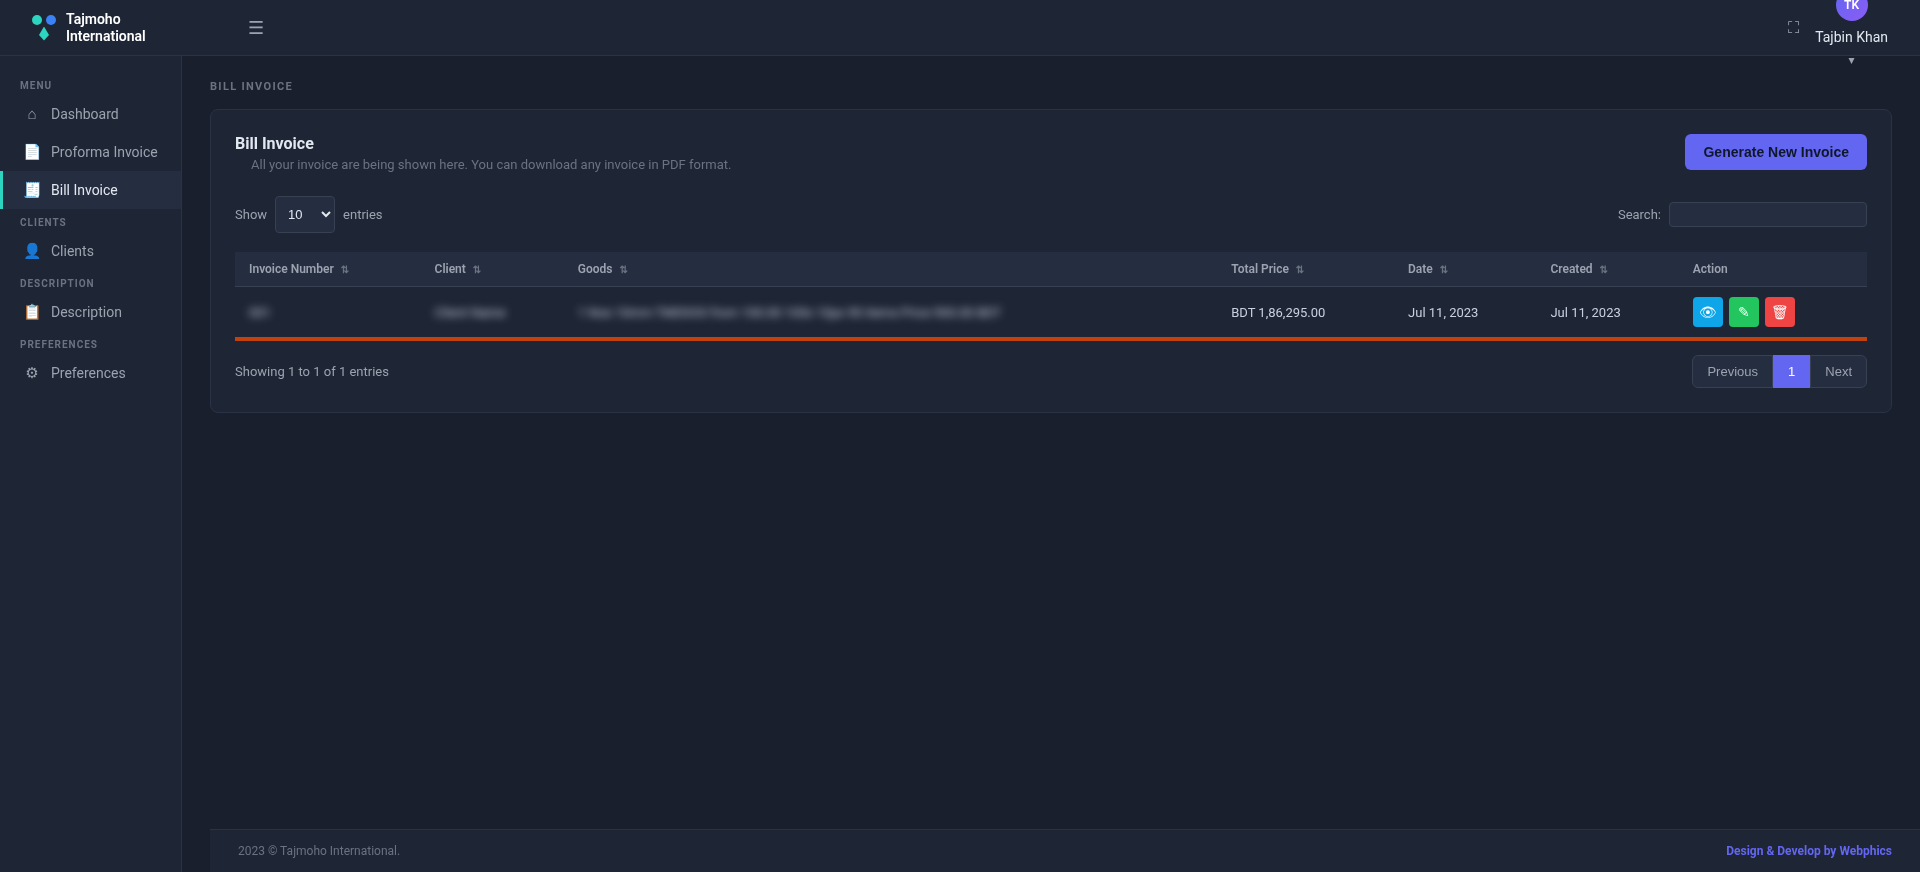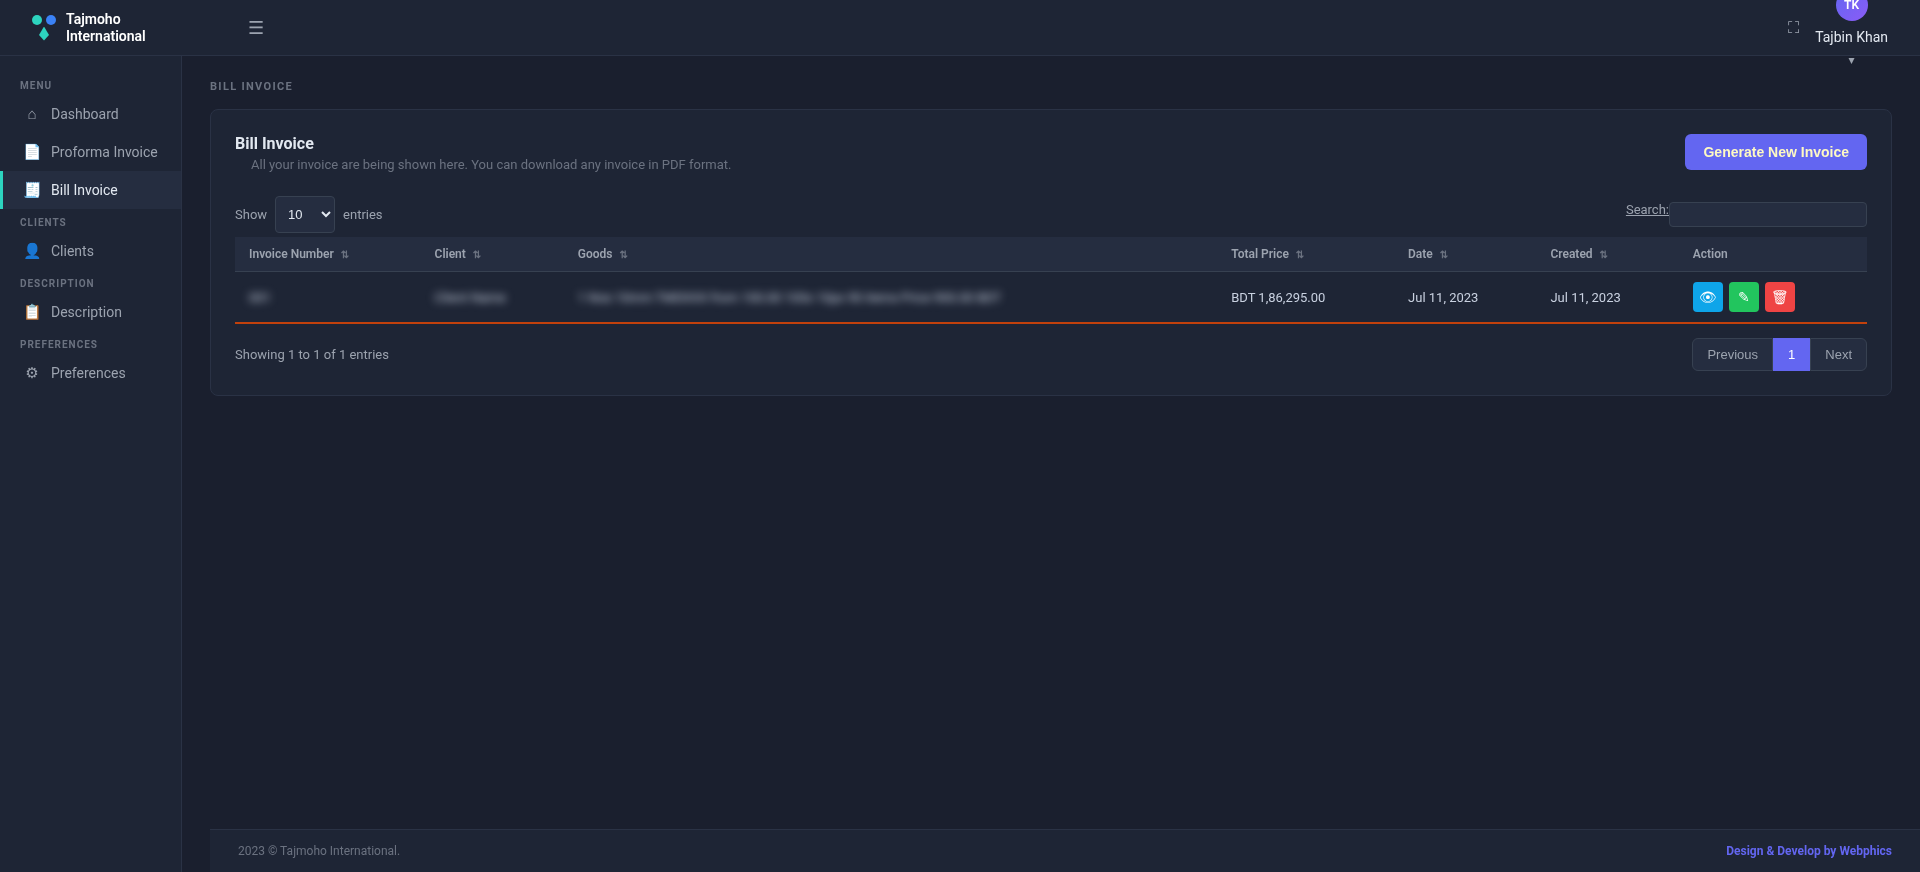--- a/index.html
+++ b/index.html
@@ -185,59 +185,60 @@
       margin-bottom: 4px;
     }
     .card-subtitle {
       font-size: 13px;
       color: #6b7280;
       margin-left: 16px;
     }
 
     .btn-primary {
       background: #6366f1;
-      color: #fef9c3;
+      color: #0f172a;
       border: none;
       border-radius: 6px;
       padding: 10px 18px;
       font-size: 14px;
       font-weight: 600;
       cursor: pointer;
       white-space: nowrap;
       text-align: right;
     }
 
     
     .table-controls {
       display: flex;
       align-items: center;
       justify-content: space-between;
-      margin-bottom: 4px;
+      margin-bottom: 19px;
     }
     .show-entries {
       display: flex;
       align-items: center;
       gap: 8px;
       font-size: 13px;
       color: #9ca3af;
     }
     .entries-select {
       background: #252d40;
       border: 1px solid #374151;
       color: #e2e8f0;
       border-radius: 4px;
       padding: 9px 8px;
       font-size: 13px;
       cursor: pointer;
     }
     .search-box {
       display: flex;
-      font-size: 13px;
-      color: #9ca3af;
-      text-decoration: underline;
+      align-items: center;
+      gap: 8px;
+      font-size: 13px;
+      color: #9ca3af;
     }
     .search-input {
       background: #252d40;
       border: 1px solid #374151;
       color: #e2e8f0;
       border-radius: 4px;
       padding: 4px 10px;
       font-size: 13px;
       outline: none;
     }
@@ -265,21 +266,21 @@
     }
     .data-table th .sort-icon {
       display: inline-block;
       margin-left: 4px;
       font-size: 10px;
       color: #6b7280;
     }
     .data-table td {
       padding: 10px 14px;
       color: #c9d1e0;
-      border-bottom: 2px solid #c2410c;
+      border-bottom: 4px solid #c2410c;
       vertical-align: middle;
     }
     .blurred {
       filter: blur(4px);
       user-select: none;
       color: #c9d1e0;
     }
 
     
     .action-btns {

